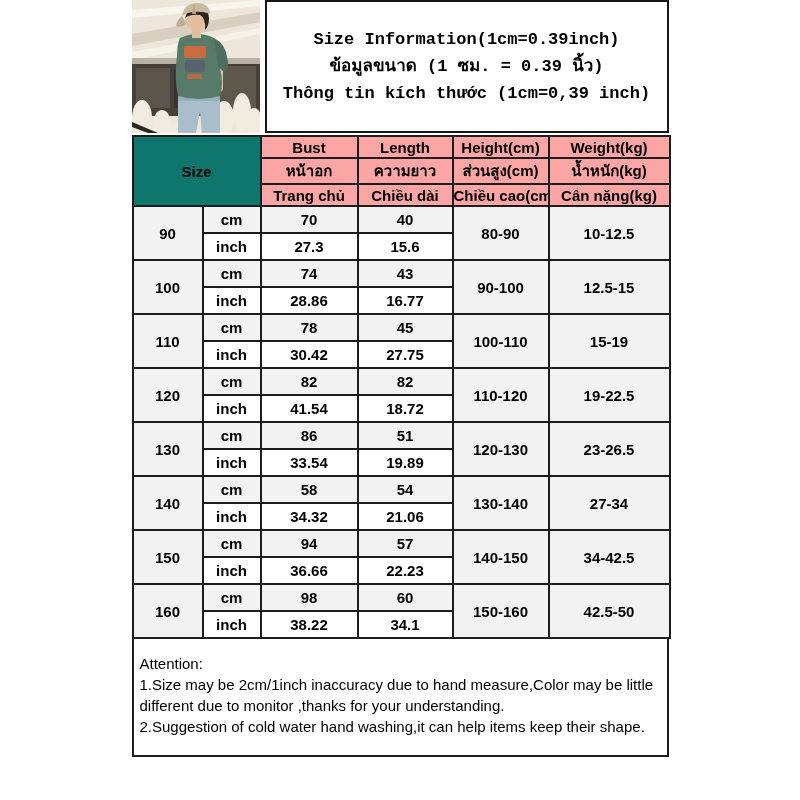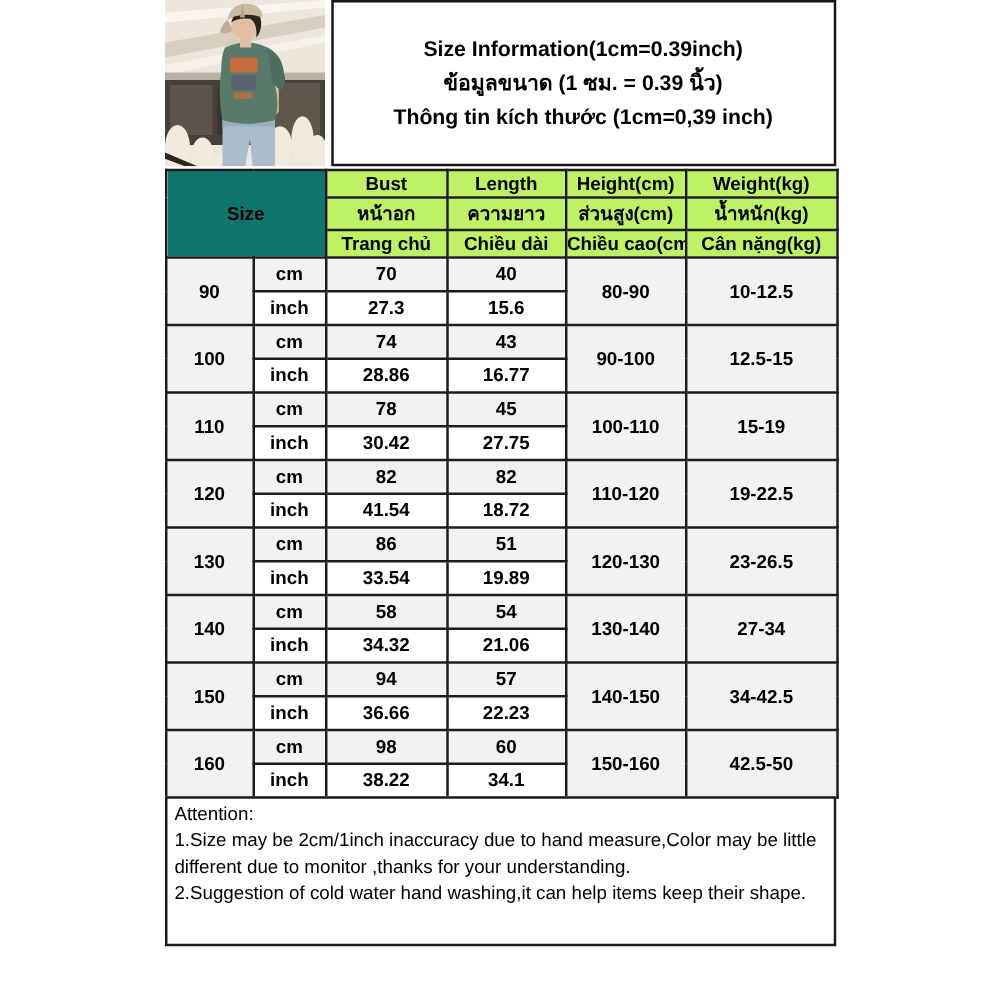--- a/index.html
+++ b/index.html
@@ -28,20 +28,21 @@
   }
   .title-box {
     flex: 1;
     border: 2px solid #161616;
     background: #ffffff;
     display: flex;
     flex-direction: column;
     justify-content: center;
     align-items: center;
     gap: 3px;
+    font-family: Liberation Mono, monospace;
   }
   .title-box div {
     font-weight: bold;
     font-size: 17px;
     line-height: 24px;
     color: #000000;
     text-align: center;
     white-space: nowrap;
   }
   
@@ -53,36 +54,36 @@
   table.size-table th, table.size-table td {
     border: 2px solid #1c1c1c;
     text-align: center;
     vertical-align: middle;
     font-weight: bold;
     font-size: 15px;
     color: #000000;
     overflow: hidden;
     white-space: nowrap;
   }
-  thead th { height: 22px; background: #bef264; }
+  thead th { height: 22px; background: #fca5a5; }
   th.size-big {
     font-size: 27px;
     background: #0f766e;
   }
   tbody td { height: 27px; }
   td.c-size { background: #dcdcdc; }
   tr.row-cm td { background: #f2f2f2; }
   tr.row-inch td { background: #ffffff; }
   td.c-merge { background: #f2f2f2 !important; }
   
   .attention-box {
     border: 2px solid #1c1c1c;
     margin-top: -2px;
     height: 120px;
-    padding: 2px 6px;
+    padding: 14px 6px;
     background: #ffffff;
     font-size: 15px;
     line-height: 21px;
     color: #000000;
   }
 </style>
 </head>
 <body>
 
 <div class="content">

